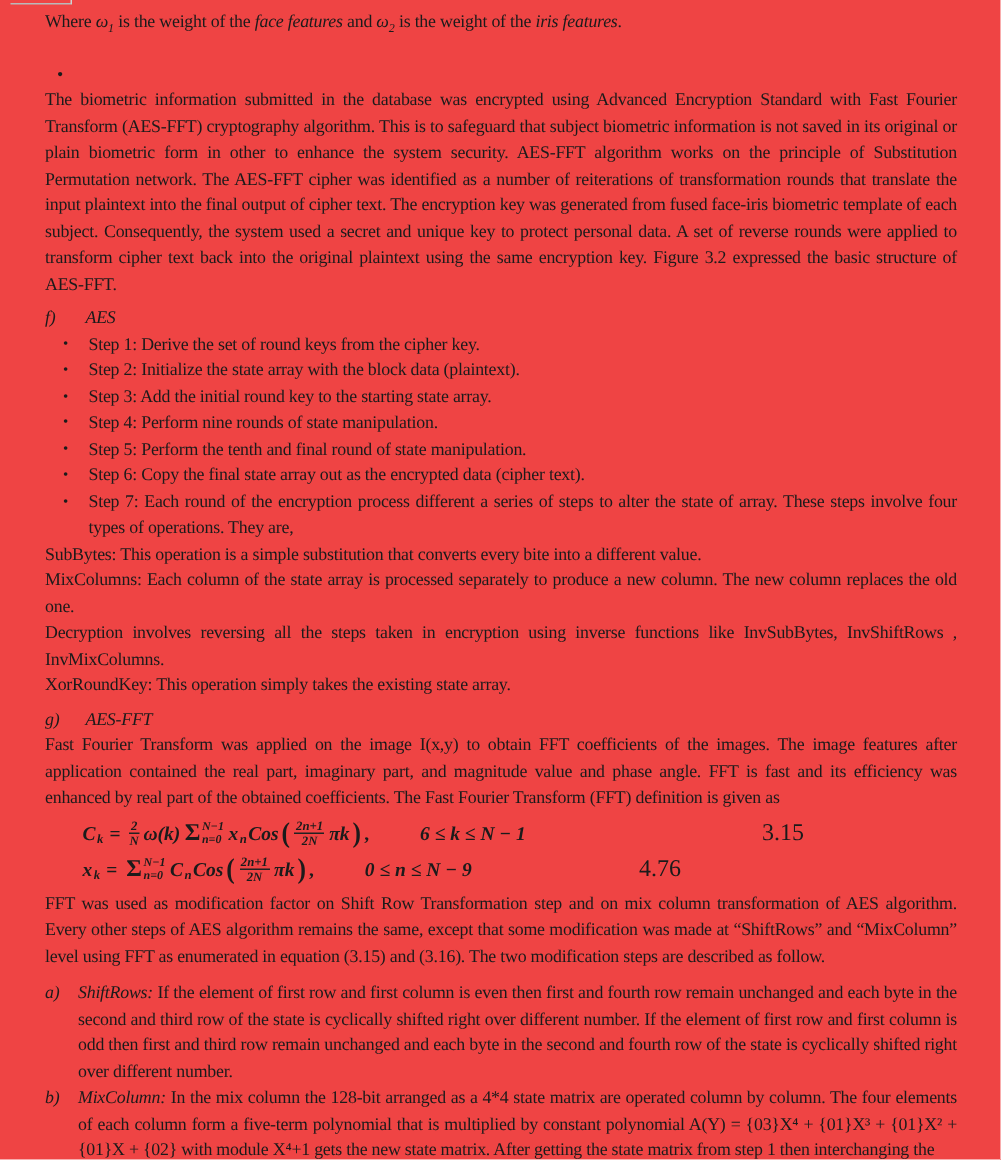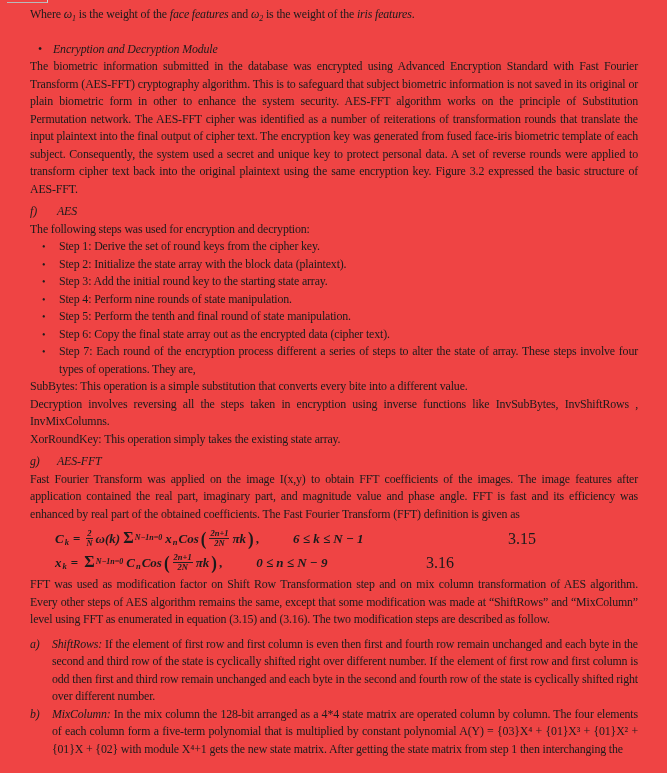--- a/index.html
+++ b/index.html
@@ -37,52 +37,50 @@
   .eq1{margin-top:3px;}
   .eq-formula{display:inline-flex;align-items:center;font-weight:bold;}
   .ev{font-style:italic;margin:0 1px;}
   .evsub{font-size:8.5px;font-style:italic;position:relative;top:4px;}
   .eop{margin:0 4px;}
   .frac{display:inline-flex;flex-direction:column;align-items:center;
     font-size:8.5px;line-height:9px;font-style:italic;margin:0 2px;}
   .frac .num{border-bottom:1px solid #222;padding:0 1px;}
   .sum{display:inline-flex;align-items:center;margin:0 2px;}
   .sum-sym{font-size:16px;line-height:16px;font-style:normal;}
-  .sum-lims{display:inline-flex;flex-direction:row;font-size:8px;line-height:8.5px;
+  .sum-lims{display:inline-flex;flex-direction:column;font-size:8px;line-height:8.5px;
     font-style:italic;margin-left:1px;}
   .paren{font-size:17px;display:inline-block;transform:scaleY(1.12);margin:0 1px;font-style:normal;}
   .ecomma{margin-left:1px;}
   .eq-cond{font-style:italic;font-weight:bold;margin-left:34px;}
   .eq-num{position:absolute;font-weight:normal;font-size:16px;}
   .eq1 .eq-num{left:478px;}
   .eq2 .eq-num{left:396px;}
   .after-para{margin-top:2px;}
 </style>
 </head>
 <body>
 
 <div class="page">
   <div class="artifact"></div>
   <div class="content">
 
     <p class="line"><span>Where </span><span class="it">ω</span><sub class="msub it">1</sub><span> is the weight of the </span><span class="it">face features</span><span> and </span><span class="it">ω</span><sub class="msub it">2</sub><span> is the weight of the </span><span class="it">iris features</span><span>.</span></p>
 
     <div class="bullet-heading">
       <span class="bh-bullet">•</span>
-      <span class="bh-title">Encryption and Decryption Module</span>
     </div>
 
     <p class="para">The biometric information submitted in the database was encrypted using Advanced Encryption Standard with Fast Fourier Transform (AES-FFT) cryptography algorithm. This is to safeguard that subject biometric information is not saved in its original or plain biometric form in other to enhance the system security. AES-FFT algorithm works on the principle of Substitution Permutation network.  The AES-FFT cipher was identified as a number of reiterations of transformation rounds that translate the input plaintext into the final output of cipher text.  The encryption key was generated from fused face-iris biometric template of each subject. Consequently, the system used a secret and unique key to protect personal data.  A set of reverse rounds were applied to transform cipher text back into the original plaintext using the same encryption key. Figure 3.2 expressed the basic structure of AES-FFT.</p>
 
     <div class="sub-heading">
       <span class="sh-label">f)</span>
       <span class="sh-title">AES</span>
     </div>
 
-    <p class="para">The following steps was used for encryption and decryption:</p>
 
     <div class="steps">
       <div class="step">
           <span class="step-bullet">•</span>
           <span class="step-text">Step 1: Derive the set of round keys from the cipher key.</span>
         </div>
       <div class="step">
           <span class="step-bullet">•</span>
           <span class="step-text">Step 2: Initialize the state array with the block data (plaintext).</span>
         </div>
@@ -102,20 +100,21 @@
           <span class="step-bullet">•</span>
           <span class="step-text">Step 6: Copy the final state array out as the encrypted data (cipher text).</span>
         </div>
       <div class="step">
           <span class="step-bullet">•</span>
           <span class="step-text">Step 7: Each round of the encryption process different a series of steps to alter the state of array. These steps involve four types of operations. They are,</span>
         </div>
     </div>
 
     <p class="para">SubBytes: This operation is a simple substitution that converts every bite into a different value.</p>
+    <p class="para">MixColumns: Each column of the state array is processed separately to produce a new column. The new column replaces the old one.</p>
     <p class="para">Decryption involves reversing all the steps taken in encryption using inverse functions like InvSubBytes, InvShiftRows , InvMixColumns.</p>
     <p class="para">XorRoundKey: This operation simply takes the existing state array.</p>
 
     <div class="sub-heading gap-top-sm">
       <span class="sh-label">g)</span>
       <span class="sh-title">AES-FFT</span>
     </div>
 
     <p class="para">Fast Fourier Transform was applied on the image I(x,y) to obtain FFT coefficients of the images. The image features after application contained the real part, imaginary part, and magnitude value and phase angle. FFT is fast and its efficiency was enhanced by real part of the obtained coefficients. The Fast Fourier Transform (FFT) definition is given as</p>
 
@@ -170,21 +169,21 @@
           <span class="paren">(</span>
           <span class="frac">
             <span class="num">2n+1</span>
             <span class="den">2N</span>
           </span>
           <span class="ev">πk</span>
           <span class="paren">)</span>
           <span class="ecomma">,</span>
         </span>
       <span class="eq-cond">0 ≤ n ≤ N − 9</span>
-      <span class="eq-num">3.16</span>
+      <span class="eq-num">4.76</span>
     </div>
 
     <p class="para after-para">FFT was used as modification factor on Shift Row Transformation step and on mix column transformation of AES algorithm. Every other steps of AES algorithm remains the same, except that some modification was made at “ShiftRows” and “MixColumn” level using FFT as enumerated in equation (3.15) and (3.16). The two modification steps are described as follow.</p>
 
     <div class="mod-list gap-top">
       <div class="mod-item">
         <span class="mod-label">a)</span>
         <p class="mod-body"><span class="it">ShiftRows:</span><span> If the element of first row and first column is even then first and fourth row remain unchanged and each byte in the second and third row of the state is cyclically shifted right over different number. If the element of first row and first column is odd then first and third row remain unchanged and each byte in the second and fourth row of the state is cyclically shifted right over different number.</span></p>
       </div>
       <div class="mod-item">

